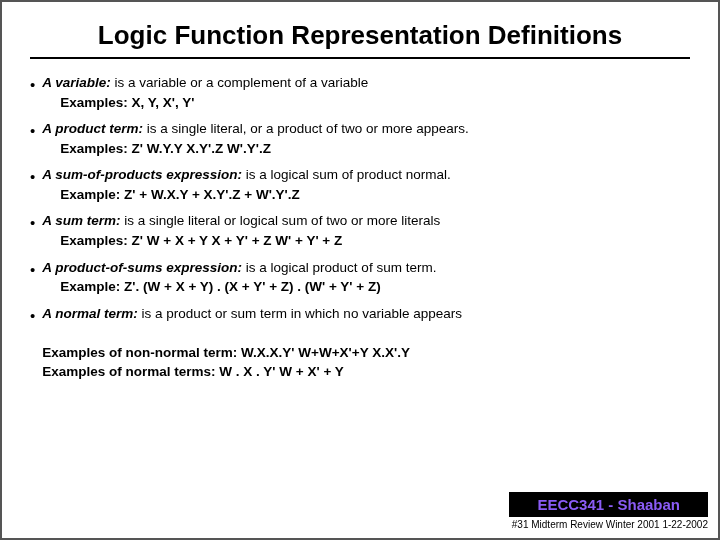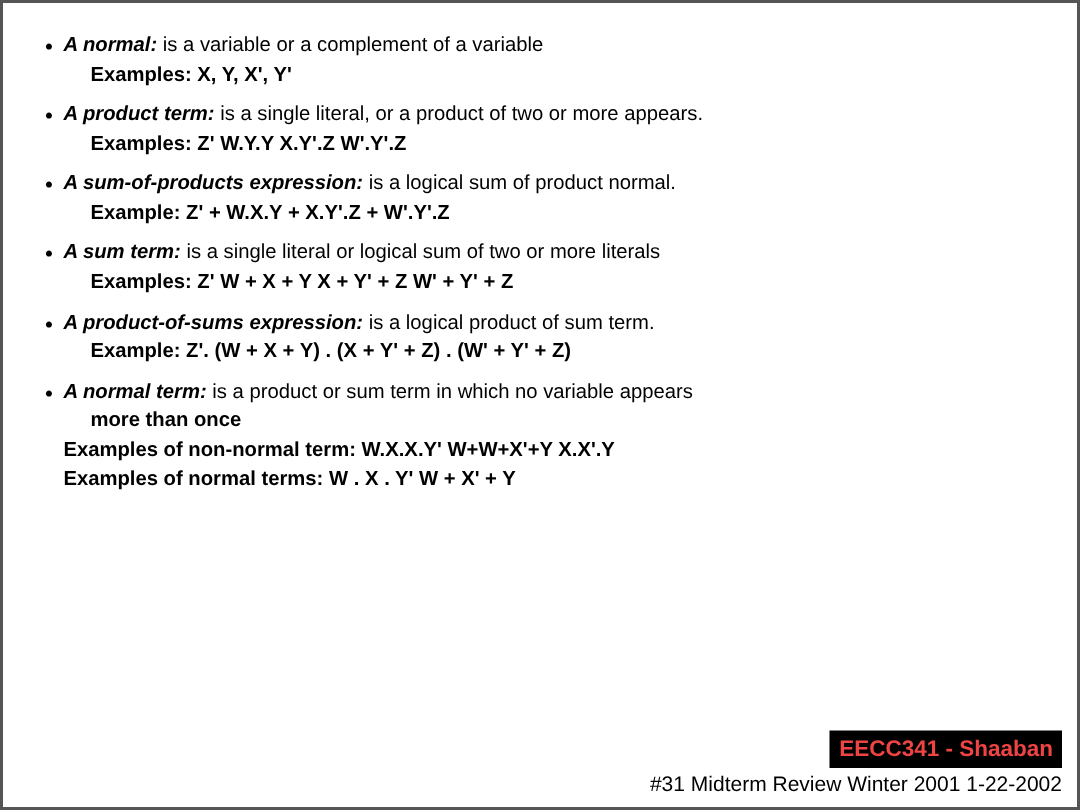--- a/index.html
+++ b/index.html
@@ -52,41 +52,42 @@
     .footer {
       position: absolute;
       bottom: 8px;
       right: 10px;
       display: flex;
       flex-direction: column;
       align-items: flex-end;
     }
     .footer-badge {
       background: #000;
-      color: #ef4444;
+      color: #8b5cf6;
       font-size: 15px;
       font-weight: bold;
-      padding: 4px 6px;
+      padding: 4px 28px;
       margin-bottom: 2px;
     }
     .footer-sub {
-      font-size: 14px;
+      font-size: 10px;
       color: #000;
     }
   </style>
 </head>
 <body>
 
 <div class="slide">
+  <div class="title">Logic Function Representation Definitions</div>
   <div class="content">
 
     <div class="bullet-item">
       <span class="bullet">•</span>
       <div class="bullet-text">
-        <span class="italic">A normal:</span>
+        <span class="italic">A variable:</span>
         <span> is a variable or a complement of a variable</span>
         <br>
         <span class="indent bold">Examples:</span>
         <span class="bold"> X,  Y,  X', Y'</span>
       </div>
     </div>
 
     <div class="bullet-item">
       <span class="bullet">•</span>
       <div class="bullet-text">
@@ -130,21 +131,20 @@
         <span class="bold">  Z'. (W + X + Y) . (X + Y' + Z) . (W' + Y' + Z)</span>
       </div>
     </div>
 
     <div class="bullet-item">
       <span class="bullet">•</span>
       <div class="bullet-text">
         <span class="italic">A normal term:</span>
         <span>  is a product or sum term in which no variable appears</span>
         <br>
-        <span class="indent bold">more than once</span>
         <br>
         <span class="bold">Examples of non-normal term:</span>
         <span class="bold">   W.X.X.Y'      W+W+X'+Y      X.X'.Y</span>
         <br>
         <span class="bold">Examples of normal terms:</span>
         <span class="bold">     W . X . Y'       W + X' + Y</span>
       </div>
     </div>
 
   </div>

